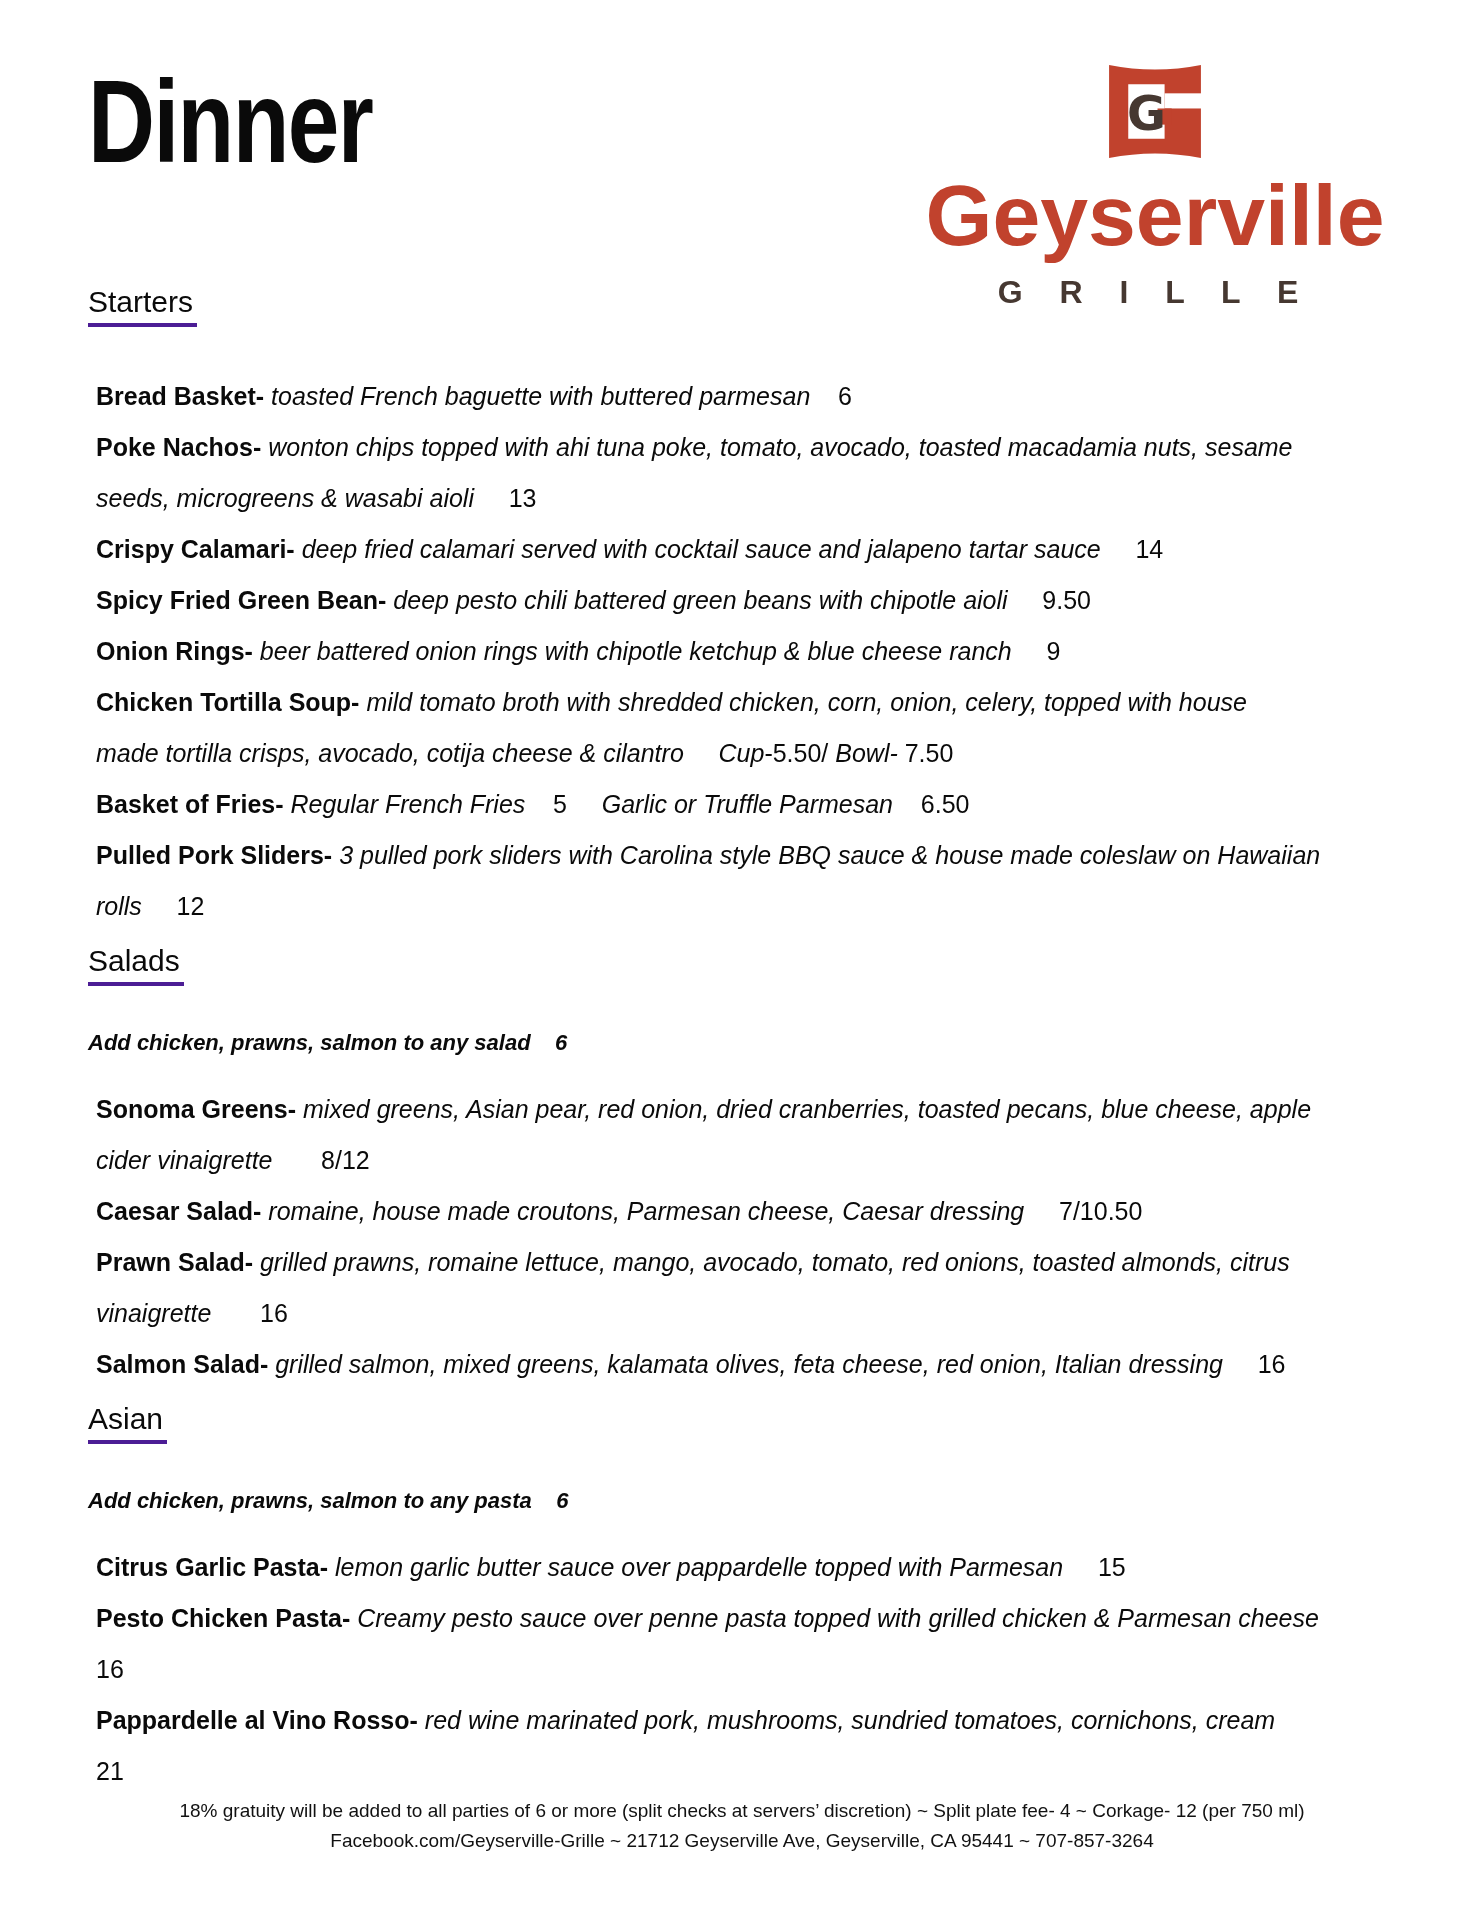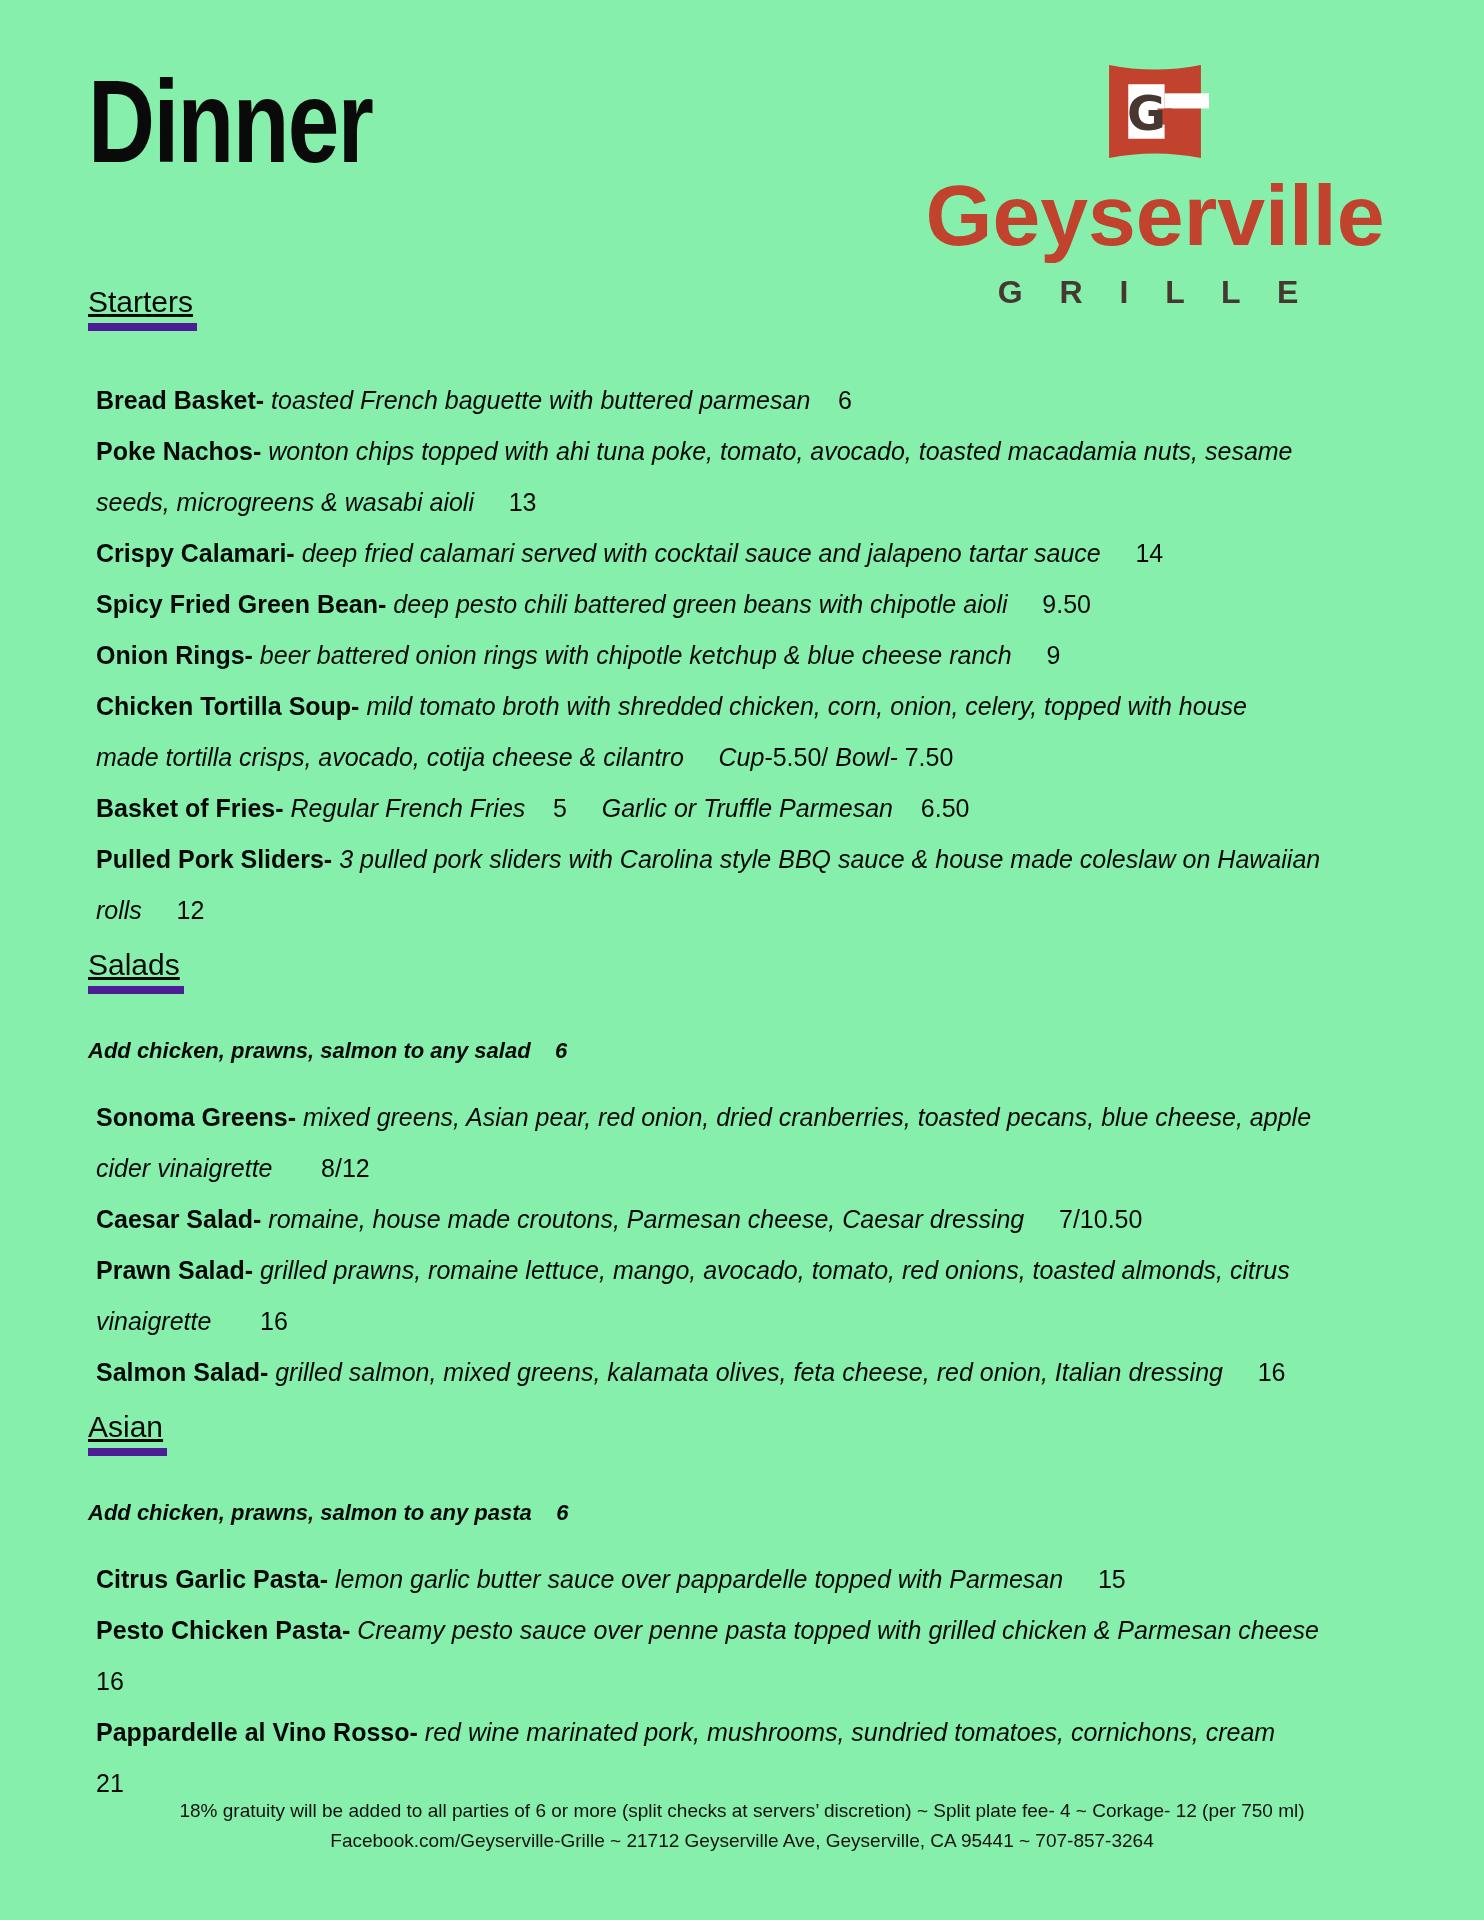--- a/index.html
+++ b/index.html
@@ -1,18 +1,18 @@
 <!DOCTYPE html>
 <html><head>
 <meta charset="utf-8">
 <style>
   html,body { margin:0; padding:0; background:#e8e8e8; }
   .page {
     position:relative; width:1484px; height:1920px; margin:0 auto;
-    background:#86efac; overflow:hidden; color:#0a0a0a;
+    background:#ffffff; overflow:hidden; color:#0a0a0a;
     font-family:"Liberation Sans", sans-serif;
   }
   
   .page-title {
     margin:62px 0 0 88px; font-size:116px; line-height:120px;
     font-weight:bold; letter-spacing:-2px;
     transform:scaleX(0.80); transform-origin:left top;
   }
   .logo {
     position:absolute; top:57px; left:895px; width:520px; text-align:center;
@@ -26,21 +26,21 @@
     margin-top:16px; font-size:32px; line-height:34px; font-weight:bold;
     color:#463831; letter-spacing:14px; white-space:nowrap;
   }
   
   main { padding:0 96px 0 88px; }
   .section-heading {
     font-size:30px; line-height:34px; font-weight:normal; margin:12px 0 44px;
   }
   .menu-section:first-child .section-heading { margin-top:103px; }
   .section-heading .underline {
-    display:inline-block; border-bottom:8px solid #4c1d95; padding:0 4px 4px 0;text-decoration:underline;
+    display:inline-block; border-bottom:4px solid #4c1d95; padding:0 4px 4px 0;
   }
   .section-note {
     font-size:22px; line-height:26px; font-weight:bold;
     margin:32px 0 28px; white-space:pre-wrap;font-style:italic;
   }
   .menu-items { margin:8px; }
   .menu-item {
     margin:0; font-size:25px; line-height:51px; white-space:pre-wrap;
   }
   .item-name  { font-weight:bold; font-style:normal; }

